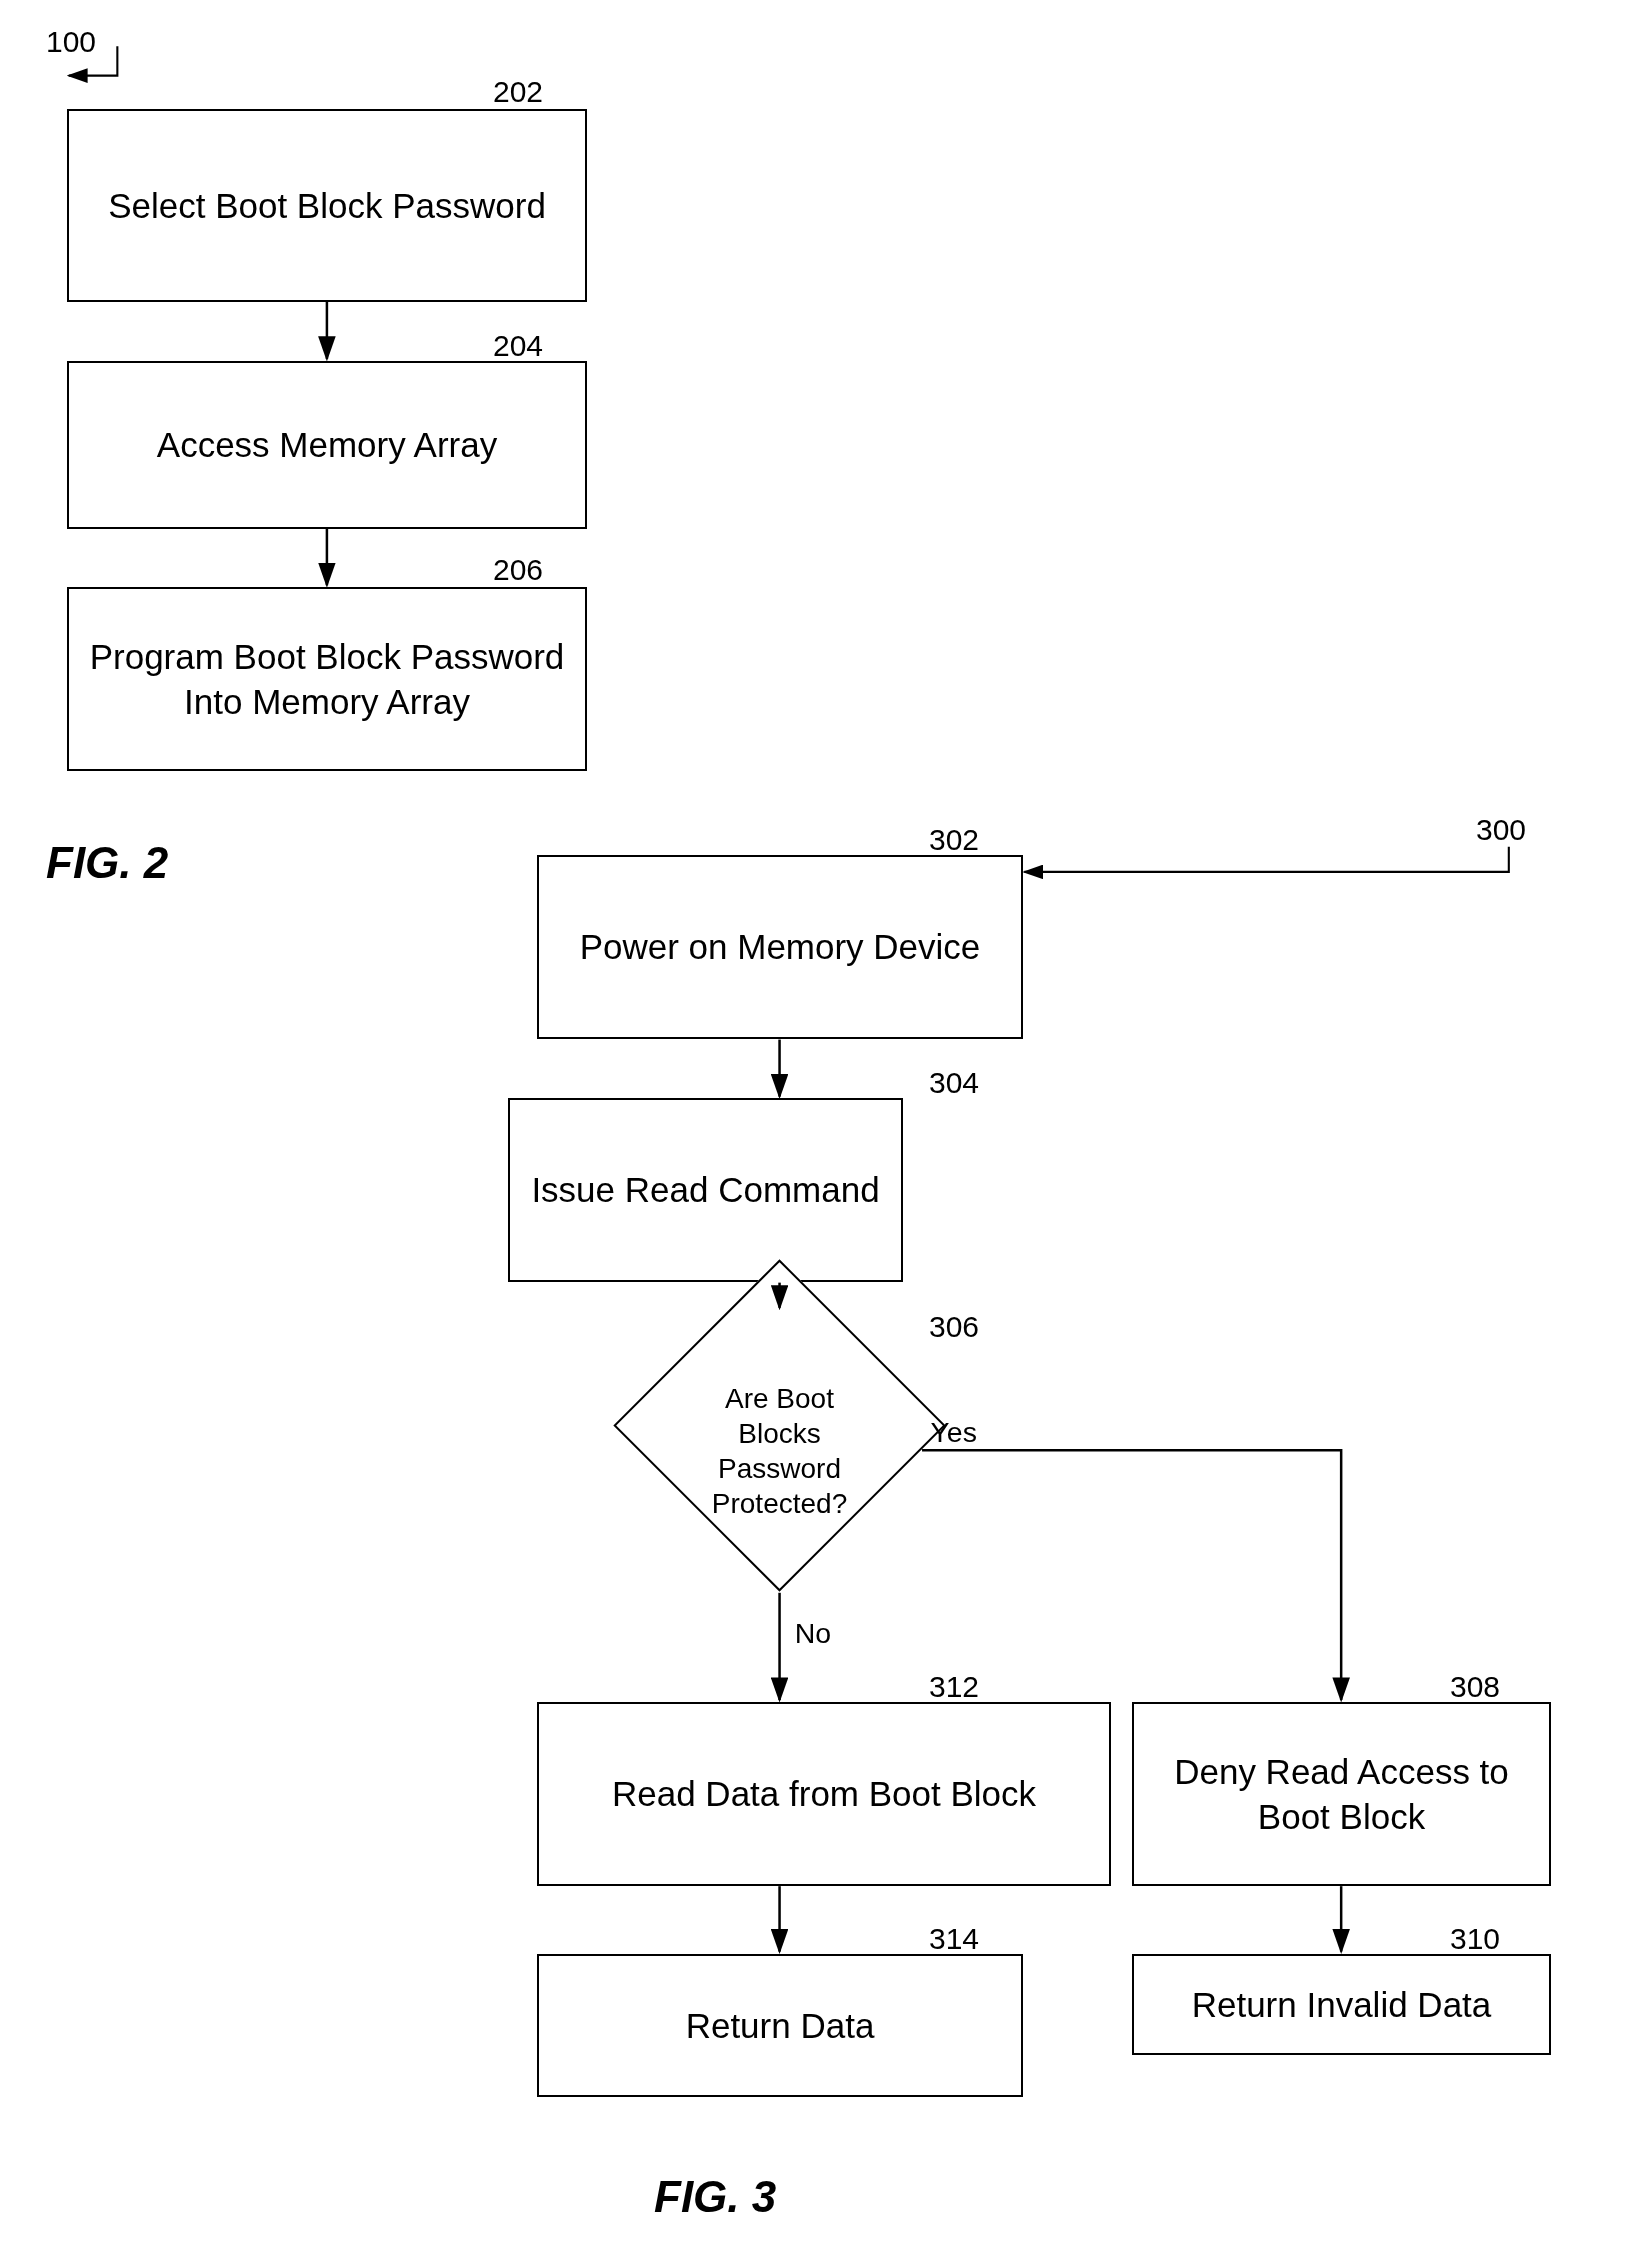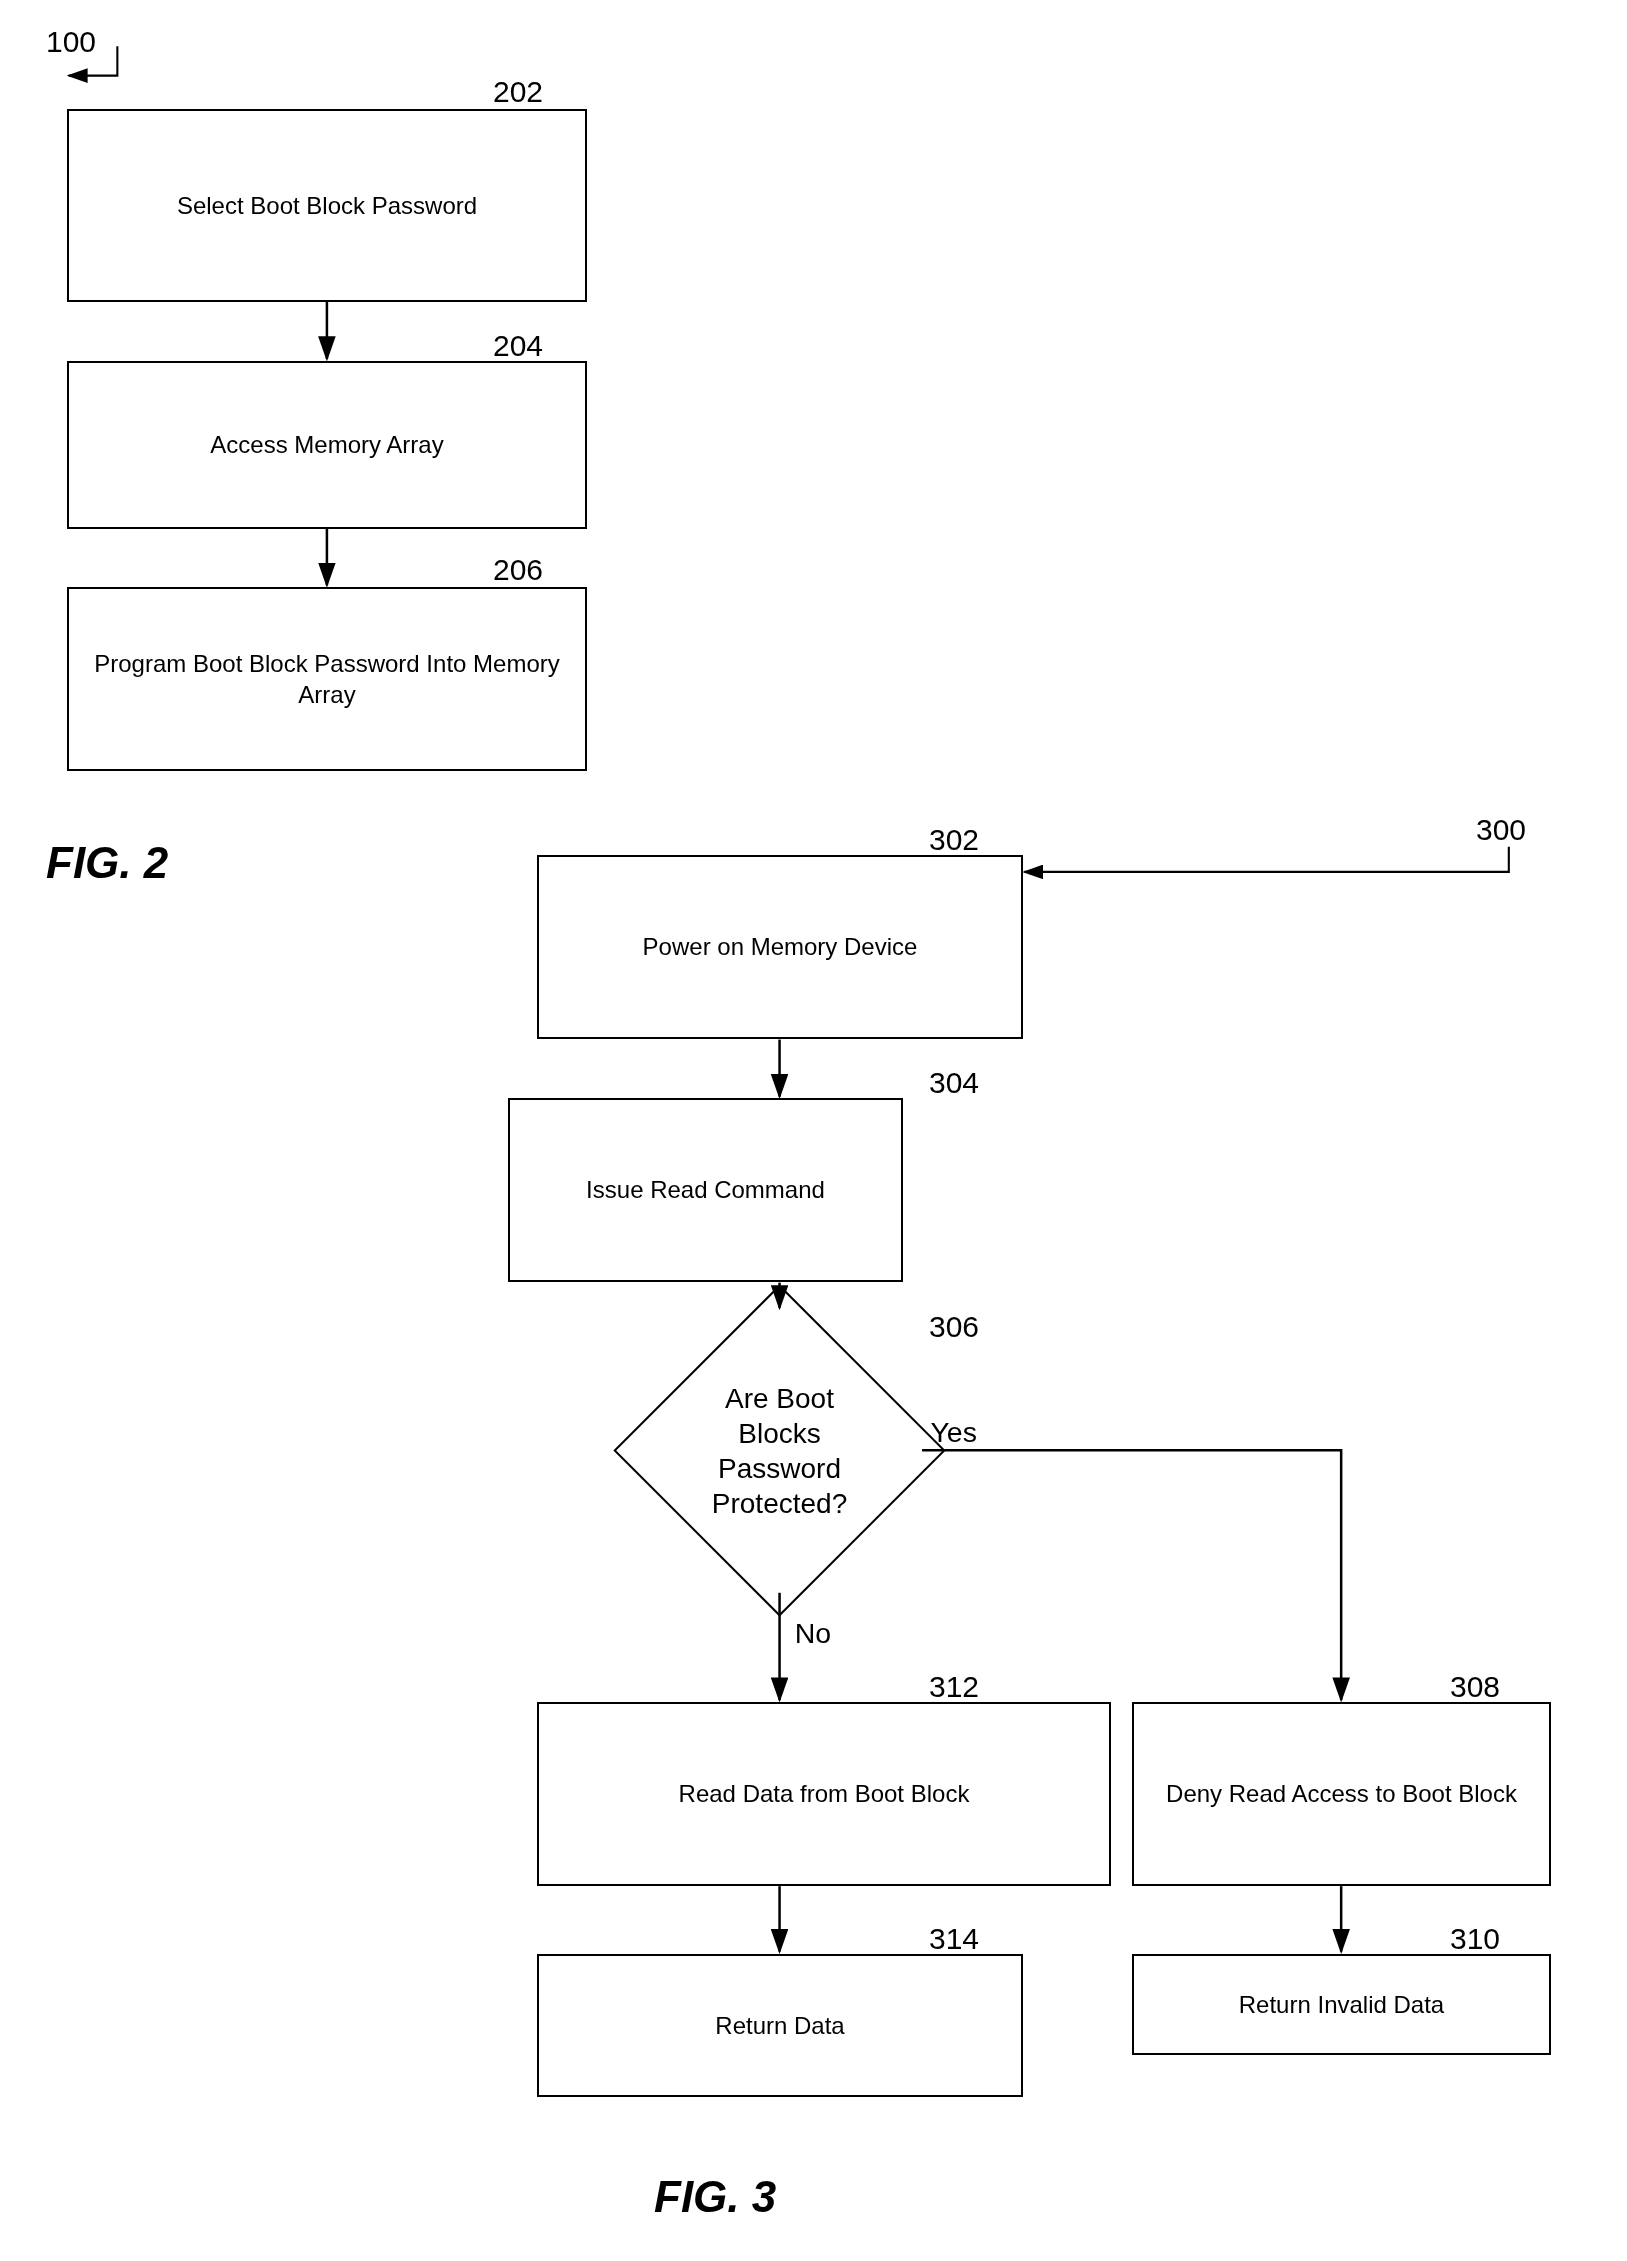--- a/index.html
+++ b/index.html
@@ -29,29 +29,28 @@
 
     
     .flow-box {
       position: absolute;
       border: 2.5px solid #000;
       background: #fff;
       display: flex;
       align-items: center;
       justify-content: center;
       text-align: center;
-      font-size: 24px;
+      font-size: 35px;
       line-height: 1.3;
     }
 
     
     .flow-diamond-wrapper {
       position: absolute;
       display: flex;
-      align-items: center;
       justify-content: center;
     }
     .flow-diamond {
       width: 235px;
       height: 235px;
       background: #fff;
       border: 2.5px solid #000;
       transform: rotate(45deg);
       position: relative;
     }

